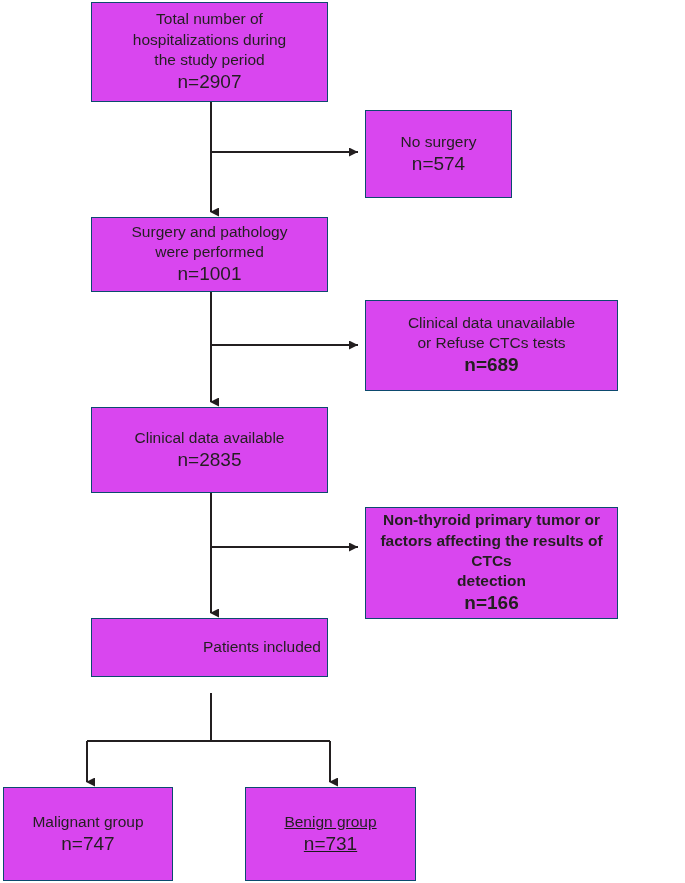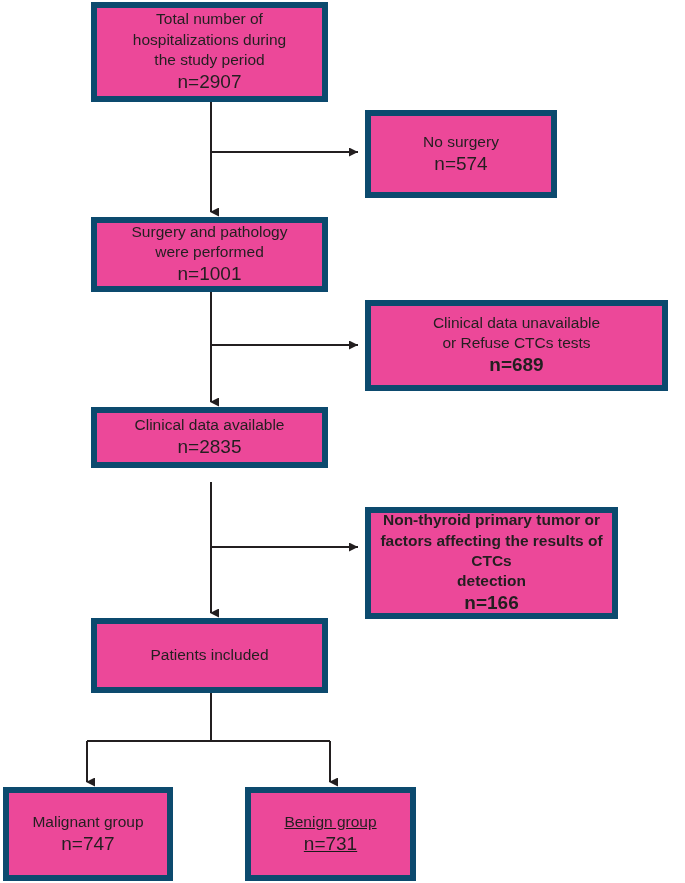--- a/index.html
+++ b/index.html
@@ -21,22 +21,22 @@
   .svg-layer {
     position: absolute;
     top: 0;
     left: 0;
     width: 685px;
     height: 883px;
   }
   .node {
     position: absolute;
     box-sizing: border-box;
-    border: 6px solid #0c4a6e;
-    background: #ec4899;
+    border: 1px solid #0c4a6e;
+    background: #d946ef;
     display: flex;
     align-items: center;
     justify-content: center;
     text-align: center;
     z-index: 2;
   }
   .node-text {
     display: block;
     line-height: 1.30;
     font-size: 15.5px;
@@ -54,26 +54,26 @@
     font-size: 19px;
     color: #231f20;
   }
   .node-count.bold {
     font-weight: bold;
   }
 
   
   #node-total        { left: 91px;  top: 2px;   width: 237px; height: 100px; }
   #node-surgery      { left: 91px;  top: 217px; width: 237px; height: 75px; }
-  #node-clinical     { left: 91px;  top: 407px; width: 237px; height: 61px; }
-  #node-included     { left: 91px;  top: 618px; width: 237px; height: 75px; }
+  #node-clinical     { left: 91px;  top: 407px; width: 237px; height: 86px; }
+  #node-included     { left: 91px;  top: 618px; width: 237px; height: 59px; justify-content: flex-end; }
 
   
-  #node-nosurgery    { left: 365px; top: 110px; width: 192px; height: 88px; }
-  #node-unavailable  { left: 365px; top: 300px; width: 303px; height: 91px; }
+  #node-nosurgery    { left: 365px; top: 110px; width: 147px; height: 88px; }
+  #node-unavailable  { left: 365px; top: 300px; width: 253px; height: 91px; }
   #node-nonthyroid   { left: 365px; top: 491px; width: 253px; height: 112px; margin-top: 16px; }
 
   
   #node-malignant    { left: 3px;   top: 787px; width: 170px; height: 94px; }
   #node-benign       { left: 245px; top: 787px; width: 171px; height: 94px; text-decoration: underline; }
 </style>
 </head>
 <body>
 
 <div id="flowchart">

